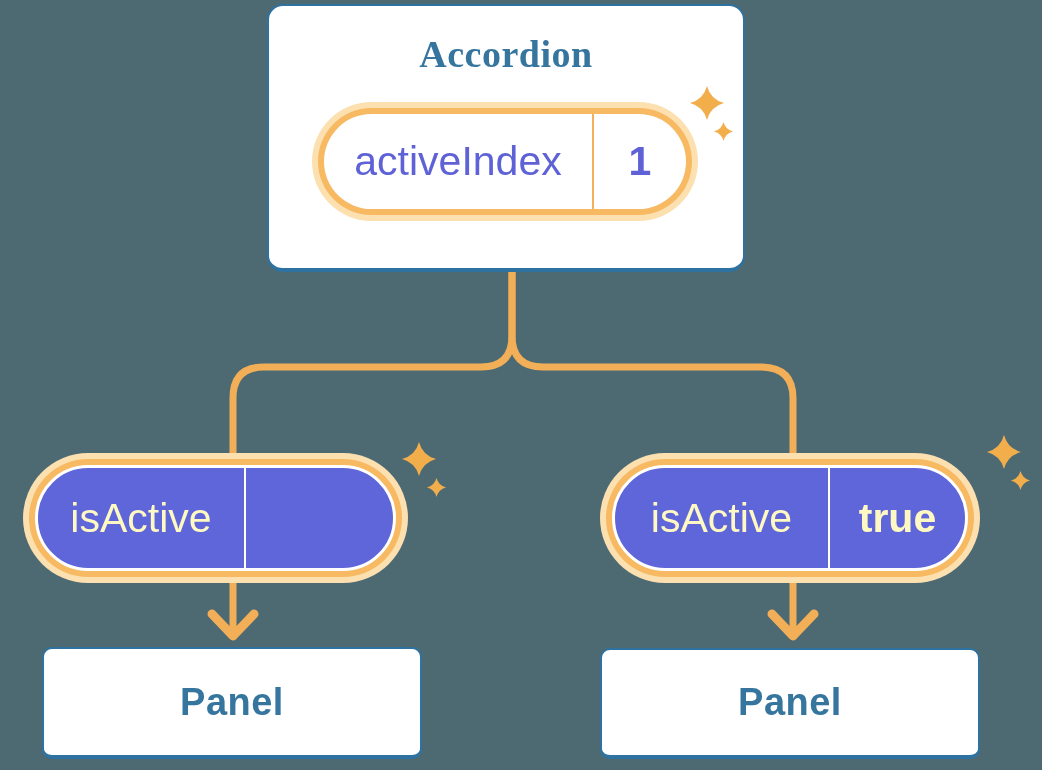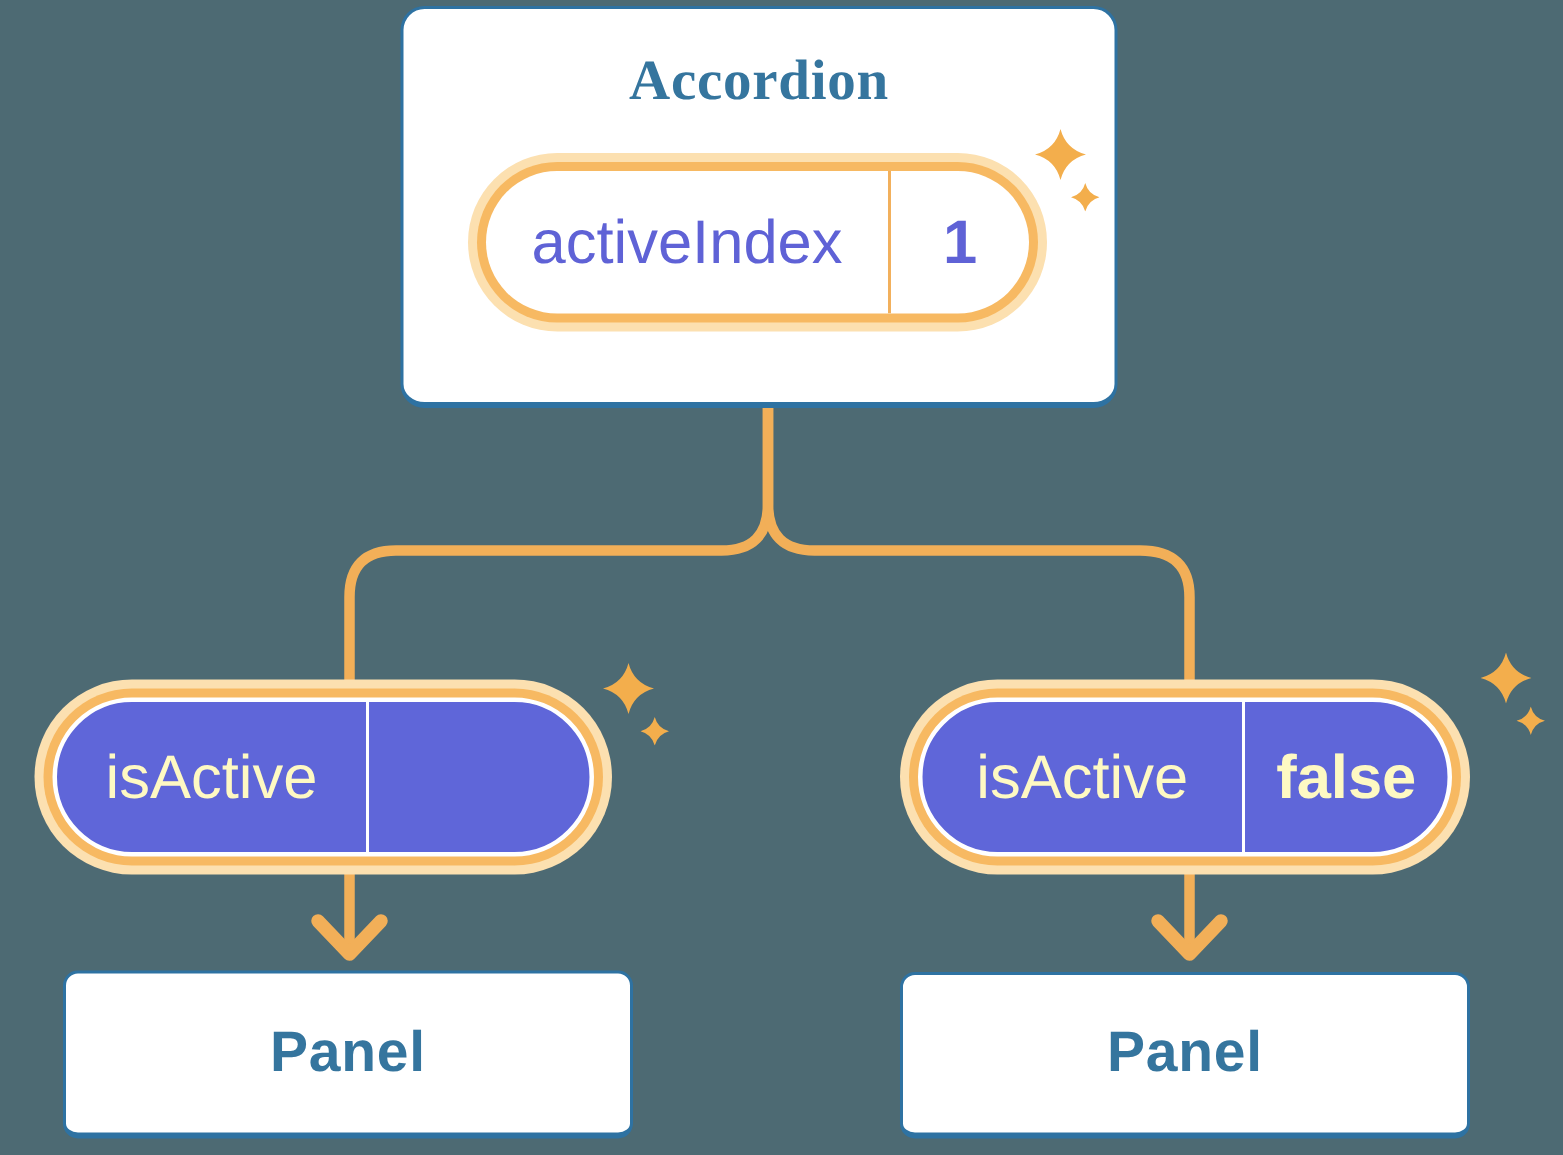--- a/index.html
+++ b/index.html
@@ -89,21 +89,21 @@
         <div class="pill-divider"></div>
       </div>
     </div>
   </div>
 
   <div class="pill pill-purple prop-pill-right">
     <div class="pill-ring">
       <div class="pill-body">
         <div class="pill-seg pill-label">isActive</div>
         <div class="pill-divider"></div>
-        <div class="pill-seg pill-value">false</div>
+        <div class="pill-seg pill-value">true</div>
       </div>
     </div>
   </div>
 
   <div class="card panel-card panel-left">
     <span class="blue-text">Panel</span>
   </div>
   <div class="card panel-card panel-right">
     <span class="blue-text">Panel</span>
   </div>

